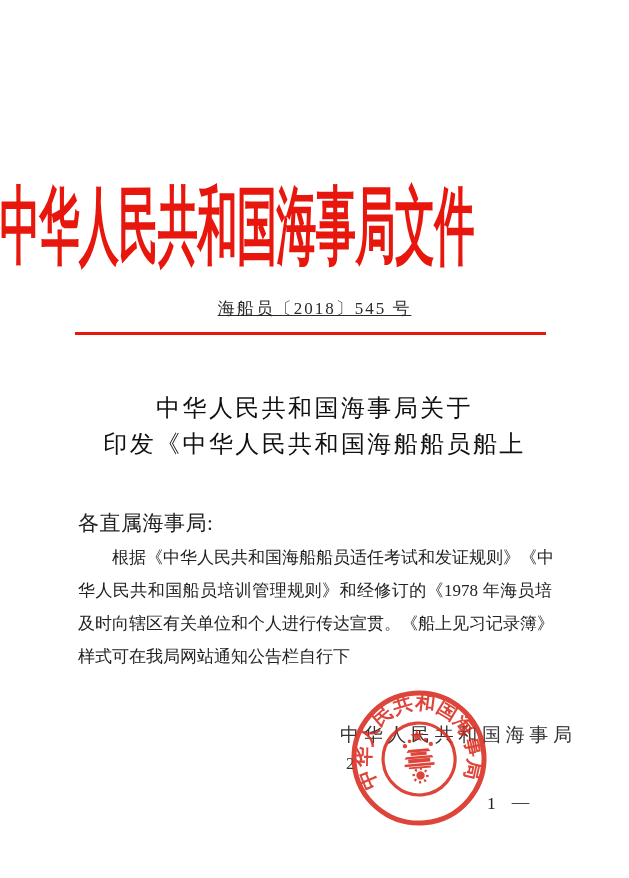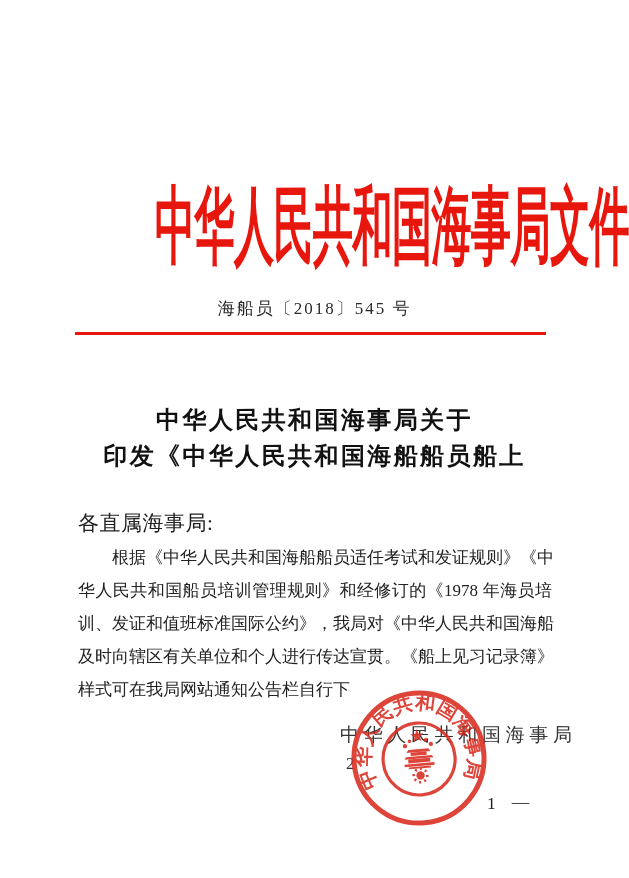--- a/index.html
+++ b/index.html
@@ -5,37 +5,37 @@
   html,body{margin:0;padding:0;}
   body{
     width:629px;height:878px;background:#ffffff;position:relative;
     font-family:"Liberation Serif","DejaVu Serif",serif;color:#1e1e1e;
     overflow:hidden;
   }
   .abs{position:absolute;}
   
   .header-title{
     top:180px;left:0;right:0;height:92px;
-    display:flex;align-items:center;justify-content:flex-end;
+    display:flex;align-items:center;justify-content:flex-start;
   }
   .header-title span{
     font-size:40px;font-weight:bold;color:#e8170e;
     white-space:nowrap;letter-spacing:-0.5px;
     transform:scale(1,2.12);transform-origin:center;
   }
   .doc-number{
     top:297px;left:0;right:0;text-align:center;
-    font-size:17px;letter-spacing:2px;color:#2a2a2a;
+    font-size:17px;letter-spacing:2px;color:#2a2a2a;text-decoration:underline;
   }
   .red-rule{
     top:332px;left:75px;width:471px;height:3px;background:#e8170e;
   }
   .notice-title{
-    top:402px;left:0;right:0;text-align:center;
-    font-size:24px;font-weight:bold;line-height:36px;
+    top:390px;left:0;right:0;text-align:center;
+    font-size:24px;font-weight:normal;line-height:36px;
     letter-spacing:2.4px;color:#111;
   }
   .addressee{
     top:509px;left:78px;font-size:21px;letter-spacing:0.5px;color:#222;
   }
   .para{
     top:541px;left:78px;width:474px;
   }
   .bline{
     height:33px;line-height:33px;font-size:17px;color:#222;
@@ -75,21 +75,20 @@
   <div class="abs notice-title">
     <div>中华人民共和国海事局关于</div>
     <div>印发《中华人民共和国海船船员船上</div>
   </div>
 
   <div class="abs addressee">各直属海事局:</div>
 
   <div class="abs para">
     <div class="bline indent">根据《中华人民共和国海船船员适任考试和发证规则》《中</div>
     <div class="bline">华人民共和国船员培训管理规则》和经修订的《1978 年海员培</div>
-    <div class="bline">训、发证和值班标准国际公约》，我局对《中华人民共和国海船</div>
     <div class="bline">及时向辖区有关单位和个人进行传达宣贯。《船上见习记录簿》</div>
     <div class="bline short">样式可在我局网站通知公告栏自行下</div>
   </div>
 
   <div class="abs sig-org">中华人民共和国海事局</div>
   <div class="abs sig-date">2</div>
 
   <svg class="abs seal" viewBox="-75 -75 150 150" xmlns="http://www.w3.org/2000/svg">
     <defs>
       <path id="sealArc" d="M -42.4,24.5 A 49,49 0 1 1 42.4,24.5" fill="none"></path>

